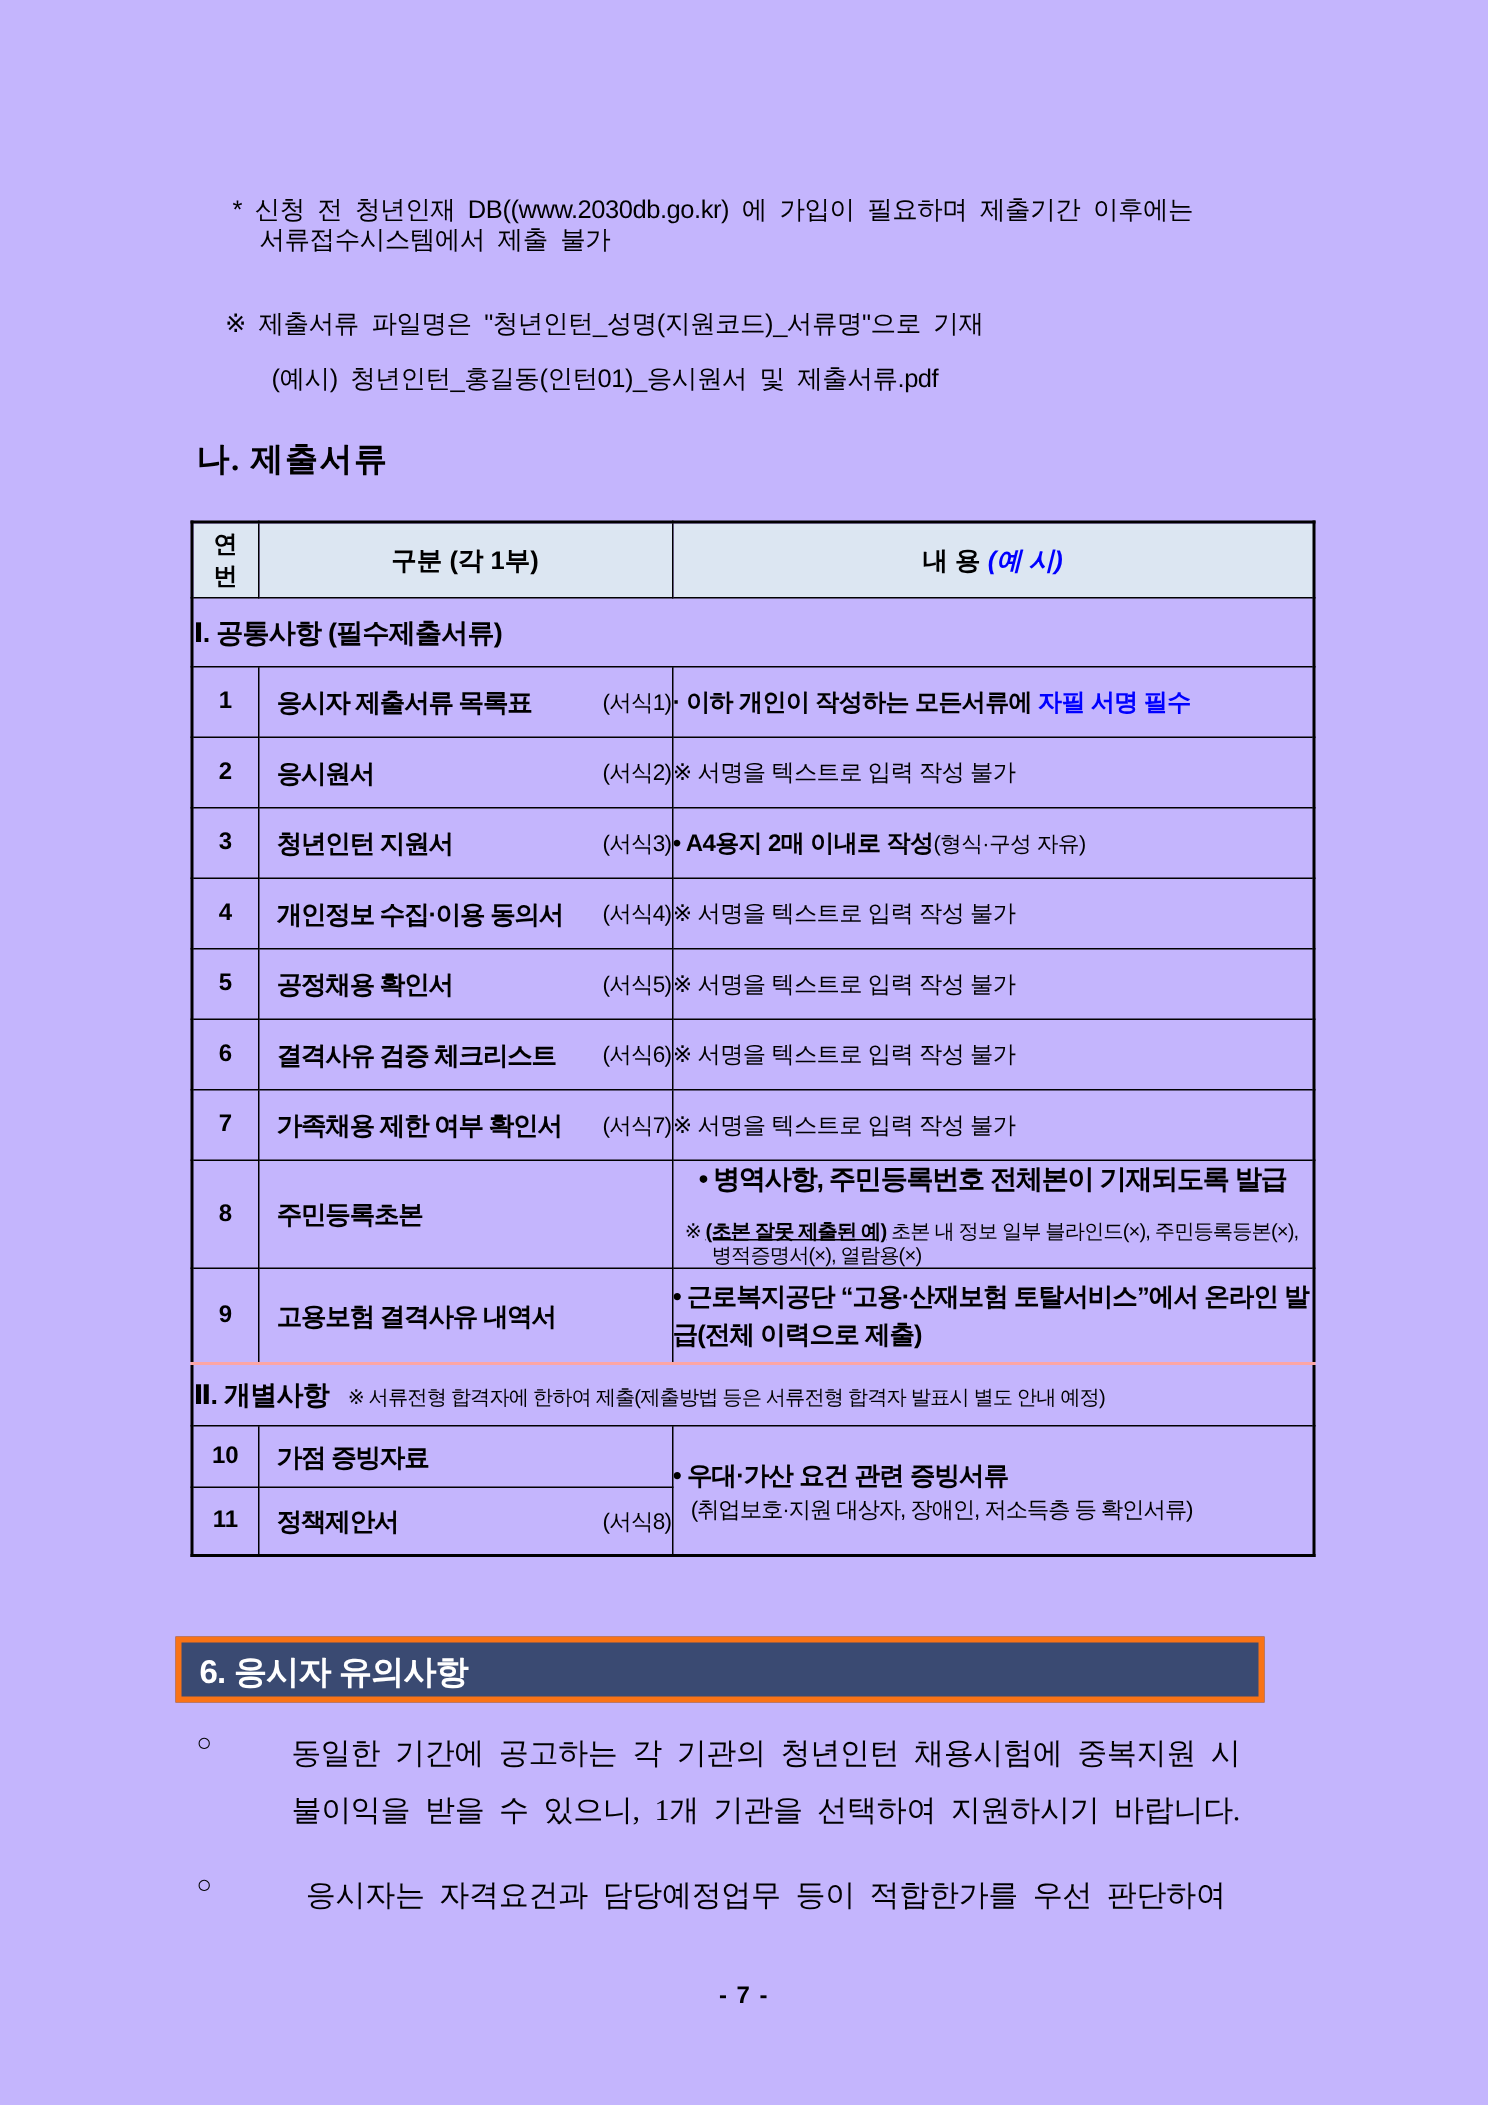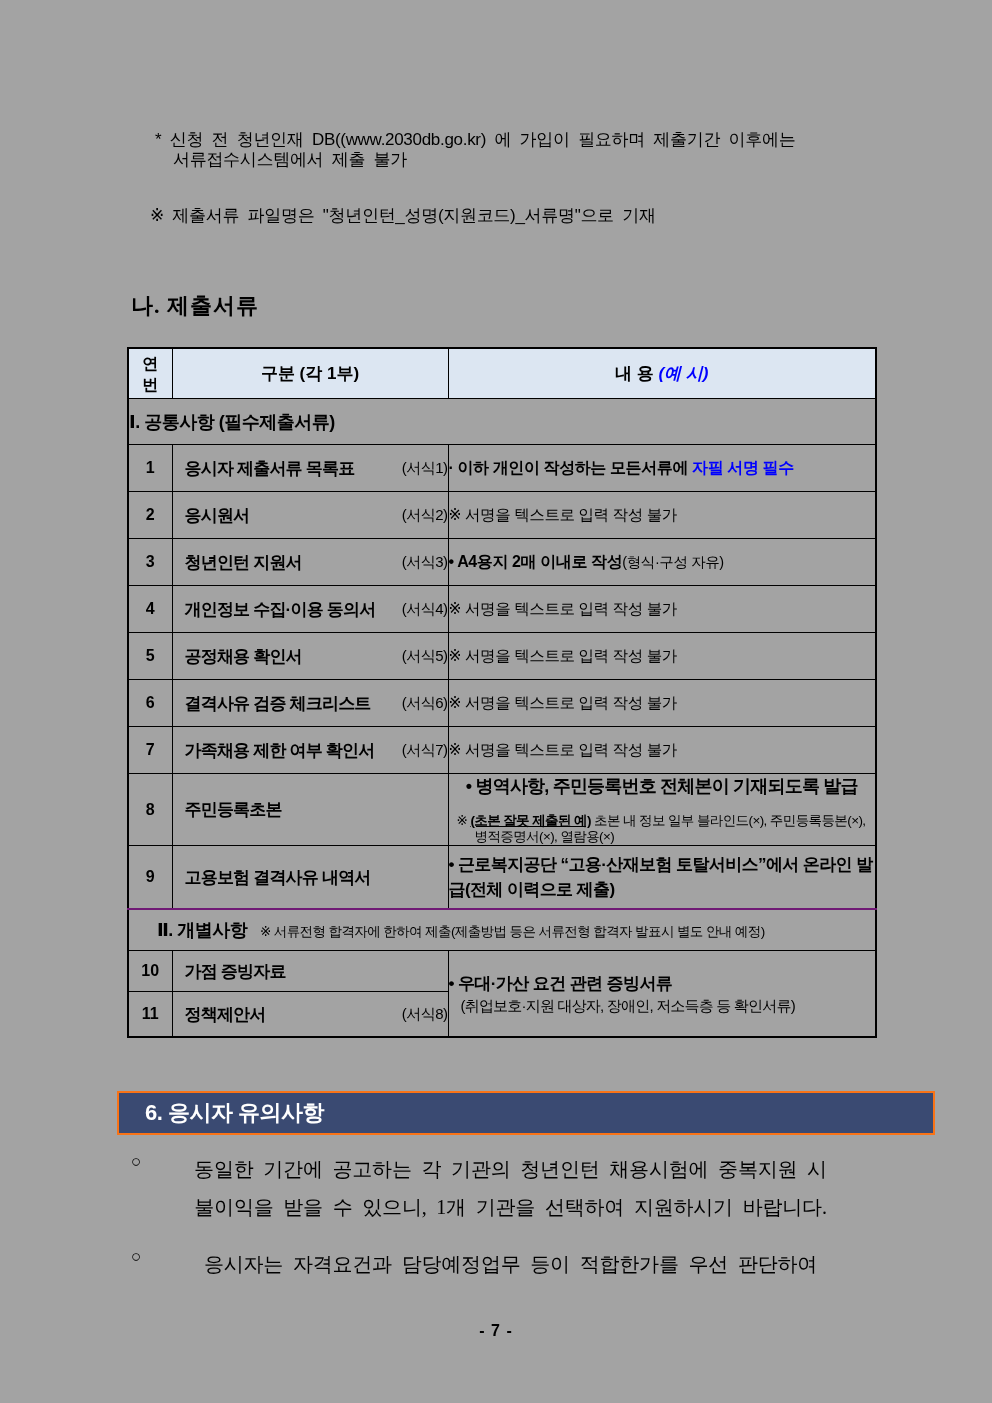--- a/index.html
+++ b/index.html
@@ -1,35 +1,35 @@
 <!DOCTYPE html>
 <html lang="ko"><head>
 <meta charset="utf-8">
 <style>
   html,body{margin:0;padding:0;background:#e9e9e9;}
   .page{
-    position:relative;width:992px;height:1403px;margin:0 auto;background:#a3a3a3;
+    position:relative;width:992px;height:1403px;margin:0 auto;background:#c4b5fd;
     font-family:"Liberation Sans","DejaVu Sans",sans-serif;color:#000;overflow:hidden;
   }
   .abs{position:absolute;}
   
   .topline{font-size:17px;white-space:nowrap;word-spacing:4px;letter-spacing:-0.3px;}
   
   .doc-heading{font-family:"Liberation Serif","DejaVu Serif",serif;font-weight:bold;font-size:22px;letter-spacing:1px;}
   
   table.docs{border-collapse:collapse;table-layout:fixed;width:748px;border:2px solid #000;}
   table.docs th,table.docs td{border:1px solid #000;padding:0;vertical-align:middle;overflow:hidden;}
   col.c1{width:44px;} col.c2{width:276px;} col.c3{width:428px;}
   tr.head th{background:#dce6f2;font-weight:bold;text-align:center;font-size:17px;height:49px;}
   .hdr-stack{line-height:21px;font-size:16px;}
   .ex{color:#0000ff;font-style:italic;}
   td.seccell{height:45px;padding:0 10px;font-size:18px;letter-spacing:-0.5px;}
   td.seccell .sec-title{font-weight:bold;}
   td.seccell .sec-note{font-size:13.5px;font-weight:normal;letter-spacing:-0.6px;margin-left:8px;}
-  tr.sec2 td{height:40px;border-top:2px solid #701a75;padding-left:28px;}
+  tr.sec2 td{height:40px;border-top:2px solid #fca5a5;}
   td.no{text-align:center;font-weight:bold;font-size:16px;}
   td.name{padding:0 8px;}
   .name-wrap{display:flex;justify-content:space-between;align-items:center;}
   .nm{font-weight:bold;font-size:17px;letter-spacing:-0.8px;white-space:nowrap;margin-left:12px;}
   .form{font-size:15px;letter-spacing:-0.5px;white-space:nowrap;margin-left:4px;}
   td.content{padding:3px 6px 3px 10px;font-size:16px;letter-spacing:-0.4px;}
   .r46 td{height:46px;} .r68 td{height:68px;} .r62 td{height:62px;}
   .r40 td{height:40px;} .r44 td{height:44px;}
   .bold{font-weight:bold;}
   .blue{color:#0000ff;}
@@ -37,37 +37,38 @@
   .small{font-size:14.5px;}
   .r8l1{font-weight:bold;font-size:18px;letter-spacing:-0.8px;white-space:nowrap;text-align:center;}
   .r8l2{font-size:13.5px;line-height:16px;letter-spacing:-0.6px;padding-left:26px;text-indent:-18px;margin-top:15px;}
   .uline{text-decoration:underline;font-weight:bold;}
   .r9c{font-weight:bold;font-size:17px;line-height:25px;letter-spacing:-0.6px;}
   .mergedc .l1{font-weight:bold;font-size:17px;letter-spacing:-0.6px;}
   .mergedc .l2{font-size:15px;letter-spacing:-0.8px;padding-left:12px;margin-top:2px;white-space:nowrap;}
   
   .pdf-note{font-size:17px;word-spacing:3px;letter-spacing:-0.2px;}
   .banner{
-    box-sizing:border-box;width:818px;height:44px;background:#3a4a72;border:2px solid #f97316;
-    color:#fff;font-weight:bold;font-size:22px;line-height:39px;padding-left:26px;letter-spacing:-0.5px;
+    box-sizing:border-box;width:726px;height:44px;background:#3a4a72;border:4px solid #f97316;
+    color:#fff;font-weight:bold;font-size:22px;line-height:39px;padding-left:12px;letter-spacing:-0.5px;
   }
   
   .notice{font-family:"Liberation Serif","DejaVu Serif",serif;font-size:20px;letter-spacing:-0.2px;word-spacing:5px;}
   .notice .mk{position:absolute;left:0;top:2px;font-size:17px;}
   .notice .txt{margin-left:29px;line-height:38px;text-align:center;}
   .pagenum{width:992px;text-align:center;font-weight:bold;font-size:16px;letter-spacing:1px;}
 </style>
 </head>
 <body>
 
 <div class="page">
 
   <div class="abs topline" style="left:155px;top:128px;">* 신청 전 청년인재 DB((www.2030db.go.kr) 에 가입이 필요하며 제출기간 이후에는</div>
   <div class="abs topline" style="left:173px;top:148px;">서류접수시스템에서 제출 불가</div>
   <div class="abs topline" style="left:150px;top:204px;">※ 제출서류 파일명은 "청년인턴_성명(지원코드)_서류명"으로 기재</div>
+  <div class="abs topline" style="left:181px;top:241px;">(예시) 청년인턴_홍길동(인턴01)_응시원서 및 제출서류.pdf</div>
 
   <div class="abs doc-heading" style="left:131px;top:291px;">나. 제출서류</div>
 
   <table class="docs abs" style="left:127px;top:347px;">
     <colgroup>
         <col class="c1">
         <col class="c2">
         <col class="c3">
       </colgroup>
     <tbody>

